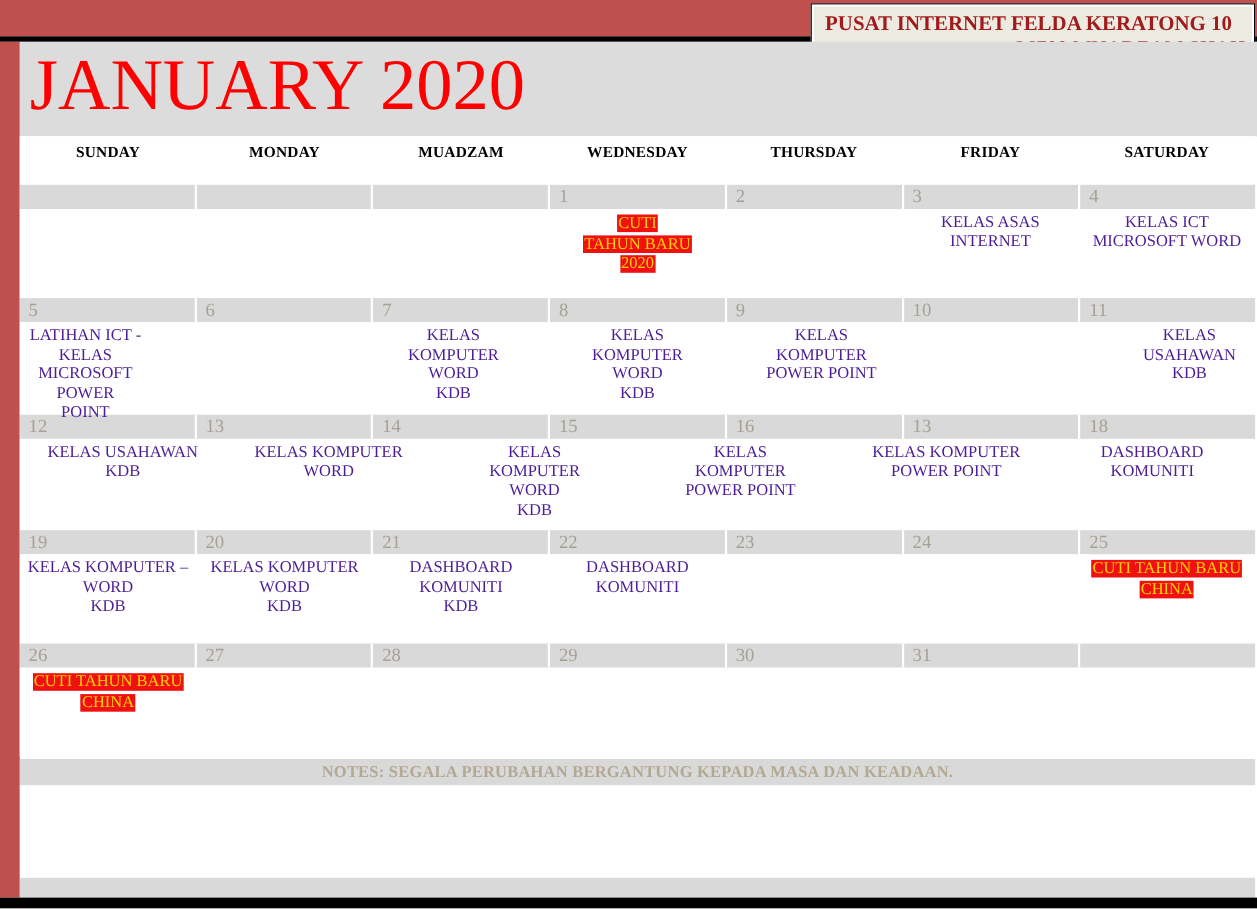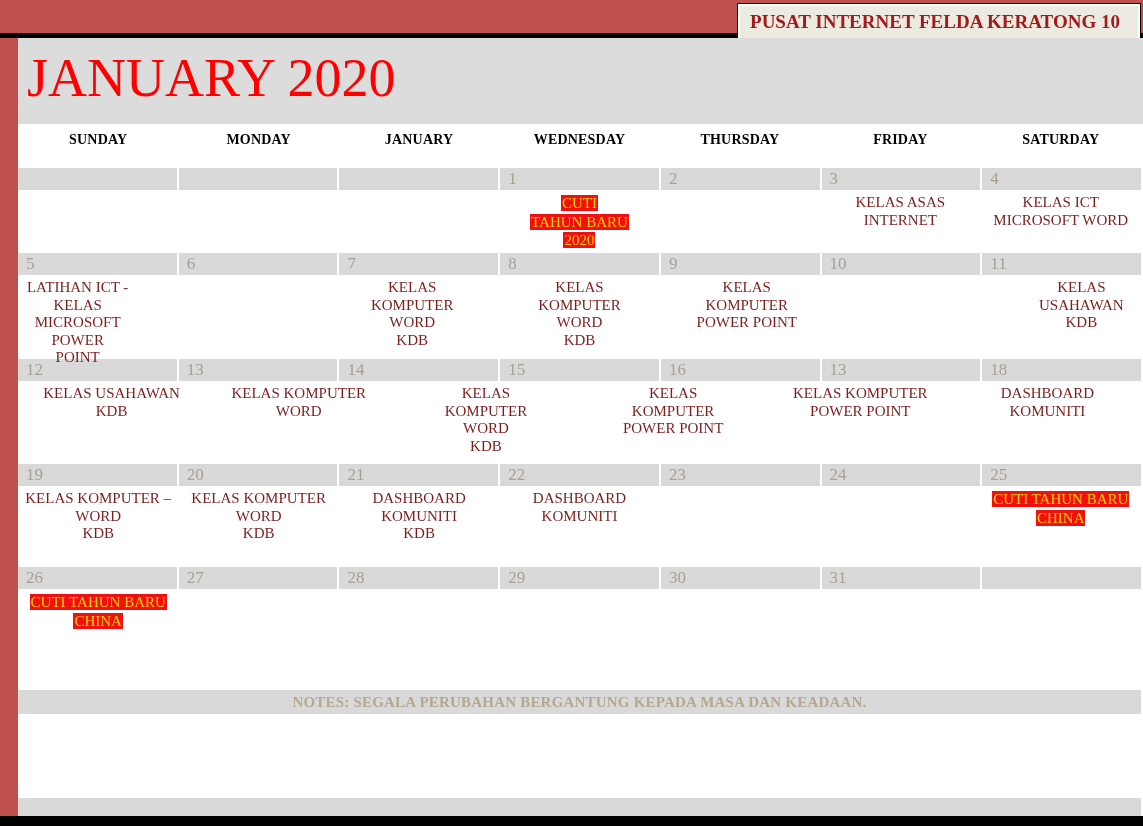--- a/index.html
+++ b/index.html
@@ -86,21 +86,21 @@
     left: 18px; top: 38px;
     width: 1125px;
     height: 86px;
     background: #DCDCDC;
   }
   .month-title {
     position: absolute;
     left: 27px;
     top: 48px;
     color: #FF0000;
-    font-size: 54px;
+    font-size: 66px;
     line-height: 60px;
     letter-spacing: 0px;
     white-space: nowrap;
   }
 
   
   .cal {
     position: absolute;
     left: 18px;
     top: 124px;
@@ -143,34 +143,34 @@
     border-right: 2px solid #ffffff;
   }
   .daynum:last-child { border-right: none; }
   .daynum.empty { color: transparent; }
 
   .content-row {
     display: flex;
     width: 100%;
     background: #ffffff;
   }
-  .week-1 .content-row { height: 63px; }
+  .week-1 .content-row { height: 81px; justify-content: flex-end; }
   .week-2 .content-row { height: 84px; gap: 48px; }
   .week-3 .content-row { height: 83px; }
   .week-4 .content-row { height: 81px; }
   .week-5 .content-row { height: 81px; }
 
   .cell {
     flex: 1 1 0;
     text-align: center;
     padding: 4px 3px 0 3px;
     box-sizing: border-box;
   }
   .evt {
-    color: #7f1d1d;
+    color: #4c1d95;
     font-size: 15px;
     line-height: 17.5px;
     display: block;
   }
   .evt.hl {
     color: #FFD100;
     background: #F01010;
     display: inline;
     box-decoration-break: clone;
     -webkit-box-decoration-break: clone;
@@ -231,21 +231,21 @@
   </div>
 </div>
 
 <div class="title-strip"></div>
 <div class="month-title">JANUARY 2020</div>
 
 <div class="cal">
   <div class="weekday-row" id="weekday-row">
       <div class="weekday">SUNDAY</div>
       <div class="weekday">MONDAY</div>
-      <div class="weekday">JANUARY</div>
+      <div class="weekday">MUADZAM</div>
       <div class="weekday">WEDNESDAY</div>
       <div class="weekday">THURSDAY</div>
       <div class="weekday">FRIDAY</div>
       <div class="weekday">SATURDAY</div>
     </div>
   <div id="weeks-container">
       <div class="week week-1">
         <div class="daynum-row">
           <div class="daynum empty"></div>
           <div class="daynum empty"></div>

